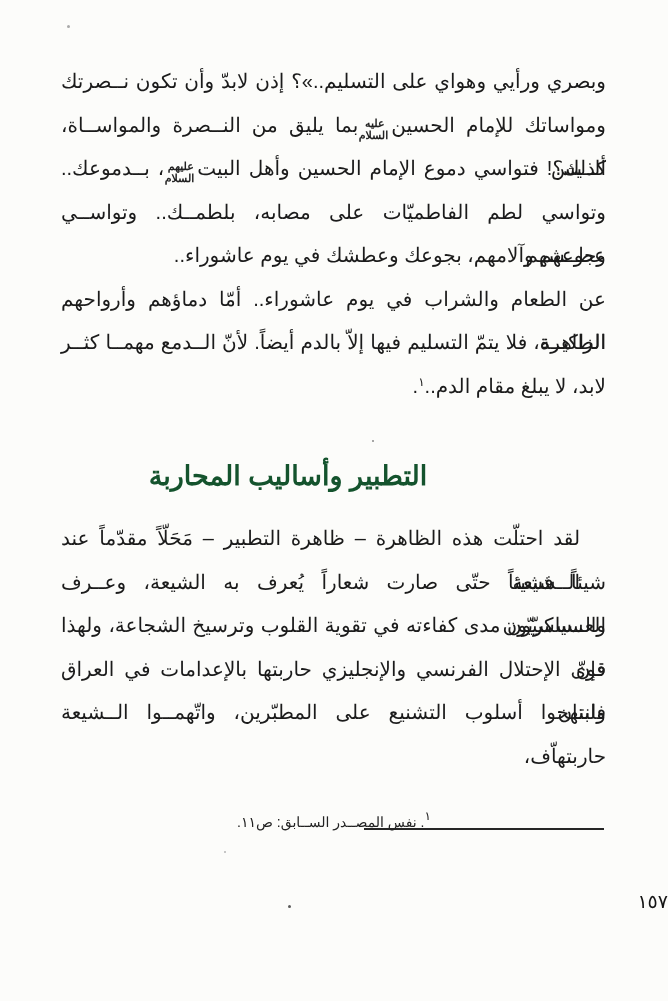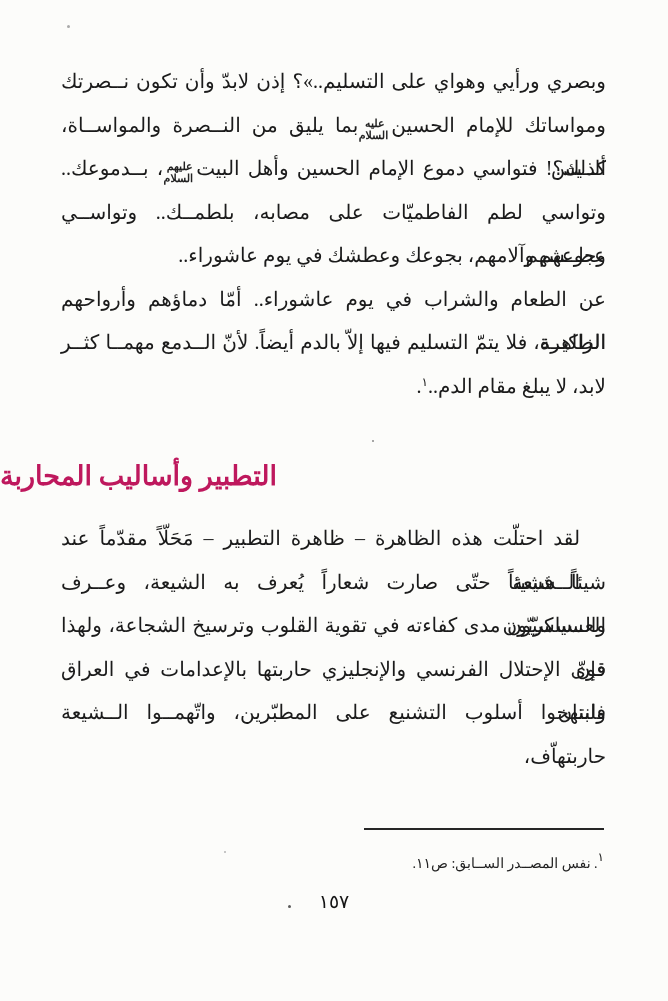--- a/index.html
+++ b/index.html
@@ -8,21 +8,21 @@
     width: 668px;
     height: 1001px;
     background: #fbfbf8;
     overflow: hidden;
   }
   .page {
     position: relative;
     width: 668px;
     height: 1001px;
     background: #fcfcfa;
-    font-family: Liberation Serif, serif;
+    font-family: Liberation Sans, sans-serif;
     color: #1b1b1b;
     direction: rtl;
   }
   .text-block {
     position: absolute;
     right: 62px;
     width: 545px;
     direction: rtl;
   }
   .block-upper { top: 60px; }
@@ -52,52 +52,52 @@
   .fn-marker {
     font-size: 12px;
     vertical-align: 7px;
     line-height: 0;
   }
   .section-heading {
     position: absolute;
     top: 452px;
     left: 0;
     width: 576px;
-    text-align: left;
+    text-align: center;
     font-size: 27px;
     font-weight: bold;
     line-height: 48px;
-    color: #be185d;
+    color: #14532d;
     letter-spacing: 0.5px;
   }
   .footnote-separator {
     position: absolute;
     top: 828px;
     right: 64px;
     width: 240px;
     height: 0;
     border-top: 2.5px solid #262626;
   }
   .footnote {
     position: absolute;
-    top: 851px;
+    top: 809px;
     right: 64px;
     width: 540px;
     direction: rtl;
-    text-align: right;
+    text-align: center;
     font-size: 14px;
     line-height: 26px;
     color: #222;
   }
   .page-number {
     position: absolute;
     top: 890px;
     left: 0;
     width: 668px;
-    text-align: center;
+    text-align: right;
     font-size: 19px;
     letter-spacing: 3px;
     color: #141414;
   }
   .speck {
     position: absolute;
     border-radius: 50%;
     background: #8f8f8f;
   }
   .speck-1 { left: 67px;  top: 25px;  width: 3px; height: 3px; background:#a9a9a9; }

